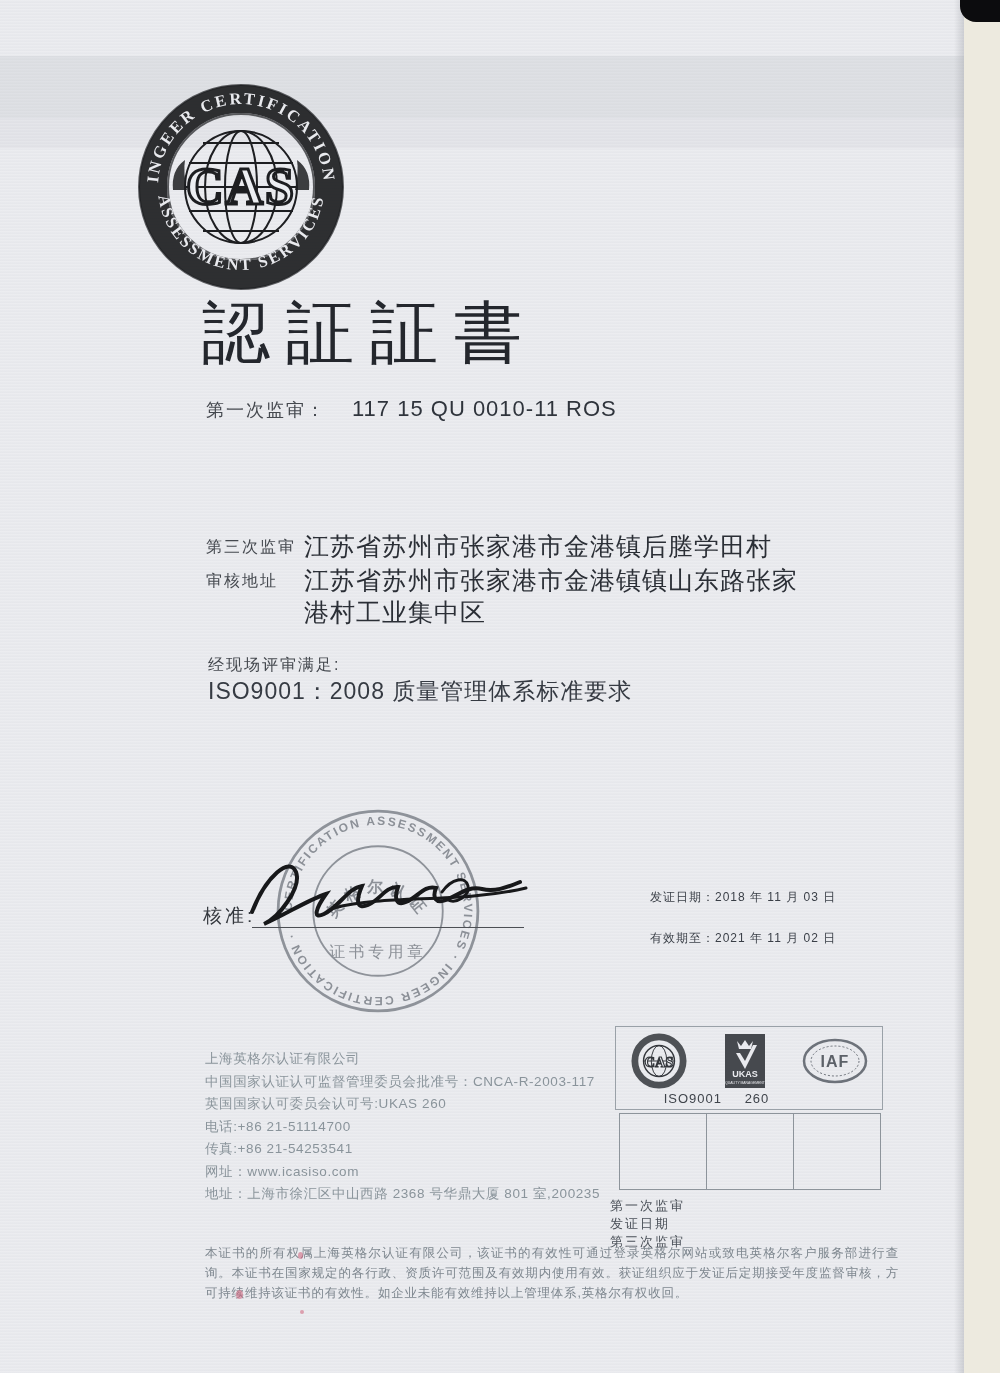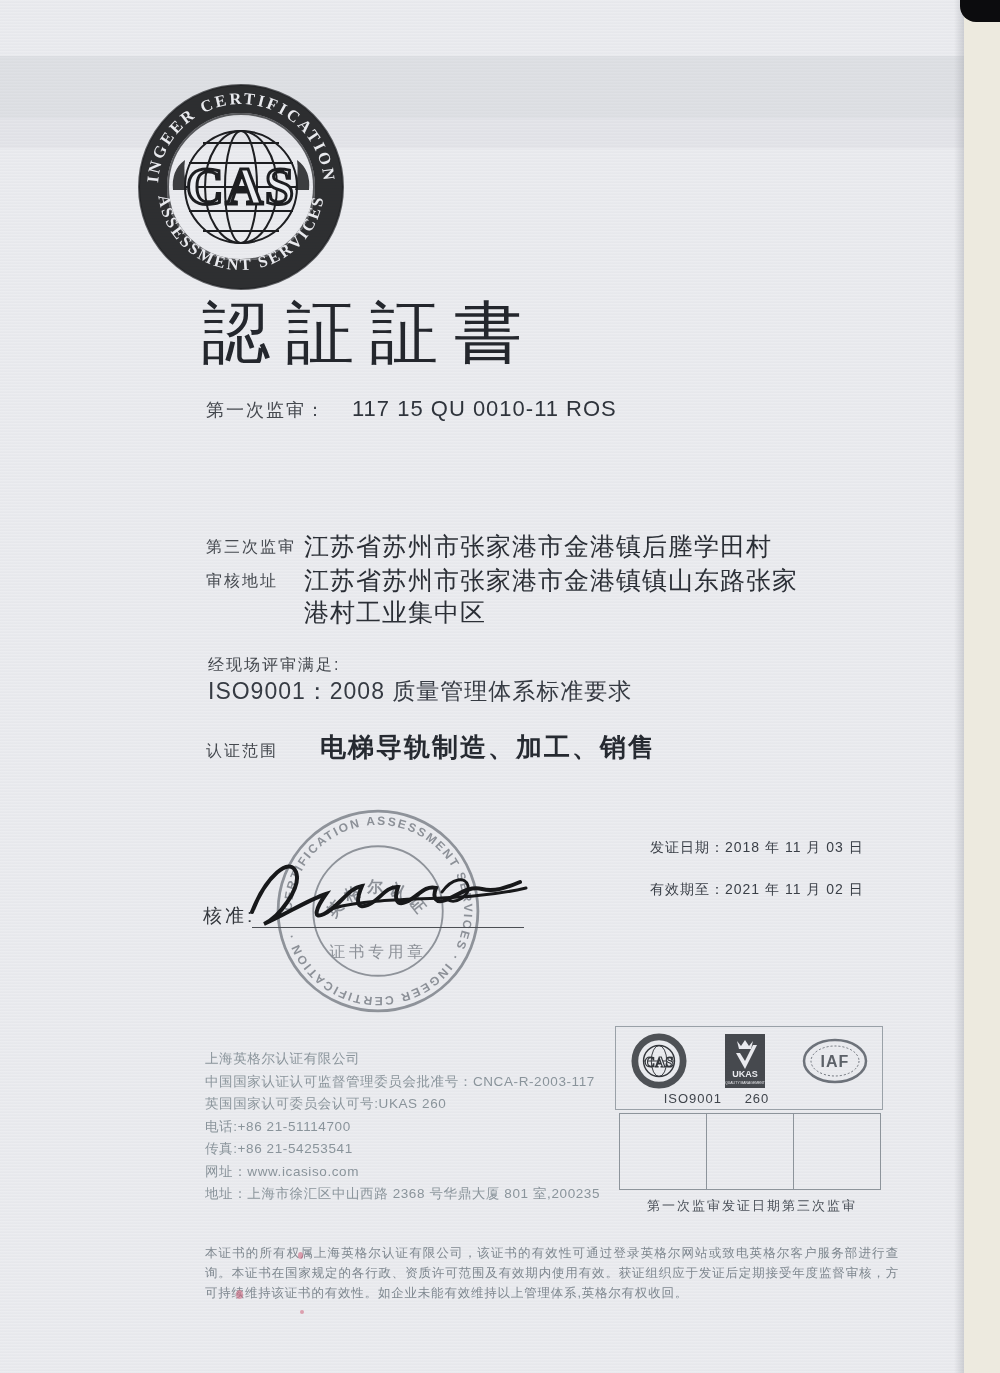--- a/index.html
+++ b/index.html
@@ -50,42 +50,42 @@
 
   .scope{position:absolute;left:206px;top:730px;display:flex;align-items:baseline;}
   .scope-val{font-size:26px;font-weight:700;color:#262a31;margin-left:42px;letter-spacing:2px;}
 
   
   .stamp{position:absolute;left:262px;top:800px;width:232px;height:222px;opacity:.82;}
   .signature{position:absolute;left:238px;top:848px;width:300px;height:90px;}
   .sig-line{position:absolute;left:252px;top:927px;width:272px;height:1px;background:#4c4f54;}
   .approve-label{position:absolute;left:203px;top:903px;font-size:19px;color:#33373d;letter-spacing:3px;}
 
-  .dates{position:absolute;left:650px;top:839px;font-size:14px;color:#3a3f47;}
+  .dates{position:absolute;left:650px;top:889px;font-size:12px;color:#3a3f47;}
   .dates .drow{display:flex;margin-bottom:24px;letter-spacing:1px;}
 
   
   .issuer{position:absolute;left:205px;top:1048px;font-size:13.5px;line-height:22.5px;
     color:#8a949b;letter-spacing:.6px;}
 
   
   .marks-box{position:absolute;left:615px;top:1026px;width:268px;height:84px;
     border:1px solid #9aa1a8;box-sizing:border-box;display:flex;flex-direction:column;}
   .marks-row{display:flex;justify-content:space-between;align-items:center;padding:4px 14px 0 14px;flex:1;}
   .marks-labels{display:flex;padding:0 14px 3px 14px;font-size:13px;color:#3f444b;letter-spacing:1px;}
   .marks-labels .ml1{width:92px;text-align:right;}
   .marks-labels .ml2{width:70px;text-align:center;}
 
   
   .surv-table{position:absolute;left:619px;top:1113px;width:262px;height:77px;
     border:1px solid #8d949b;box-sizing:border-box;display:flex;}
   .surv-cell{flex:1;border-right:1px solid #8d949b;}
   .surv-cell:last-child{border-right:none;}
   .surv-labels{position:absolute;left:610px;top:1197px;width:284px;display:flex;
-    justify-content:center;font-size:13px;color:#4a5058;letter-spacing:2px;}
+    justify-content:center;font-size:13px;color:#4a5058;letter-spacing:2px;flex-direction:column;}
 
   
   .footer-text{position:absolute;left:205px;top:1243px;width:694px;
     font-size:12.5px;line-height:20px;color:#7e878f;letter-spacing:.8px;text-align:justify;}
 </style>
 </head>
 <body>
 
 <div class="page">
 
@@ -138,24 +138,20 @@
     <span class="addr-val serif">江苏省苏州市张家港市金港镇后塍学田村</span>
     <span class="row-label">审核地址</span>
     <span class="addr-val serif">江苏省苏州市张家港市金港镇镇山东路张家港村工业集中区</span>
   </div>
 
   <div class="standard">
     <span class="row-label">经现场评审满足:</span>
     <span class="standard-val">ISO9001：2008 质量管理体系标准要求</span>
   </div>
 
-  <div class="scope">
-    <span class="row-label">认证范围</span>
-    <span class="scope-val serif">电梯导轨制造、加工、销售</span>
-  </div>
 
   <svg class="stamp" viewBox="0 0 240 240">
     <defs>
       <path id="stampRing" d="M 27,120 a 93,93 0 1 1 186,0 a 93,93 0 1 1 -186,0"></path>
       <path id="stampInner" d="M 72,132 A 52,52 0 0 1 168,132"></path>
     </defs>
     <circle cx="120" cy="120" r="108" fill="none" stroke="#7b8088" stroke-width="3"></circle>
     <circle cx="120" cy="120" r="70" fill="none" stroke="#7b8088" stroke-width="2"></circle>
     <text font-size="13" fill="#787d85" letter-spacing="2.2" font-weight="bold">
       <textPath href="#stampRing" startOffset="0%">CERTIFICATION ASSESSMENT SERVICES · INGEER CERTIFICATION ·</textPath>

